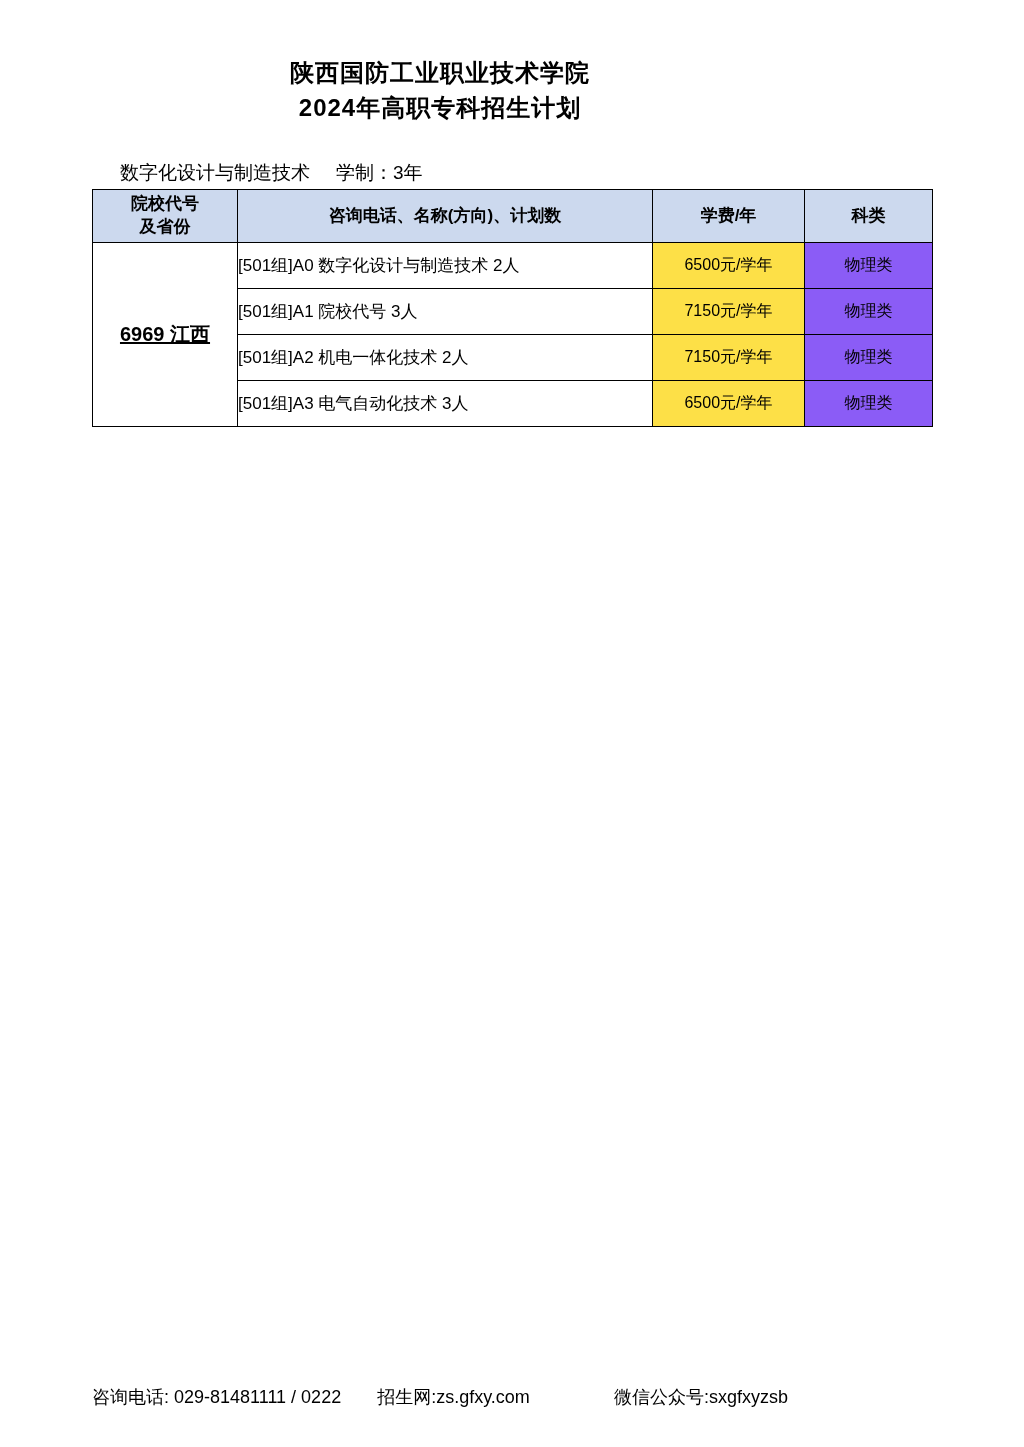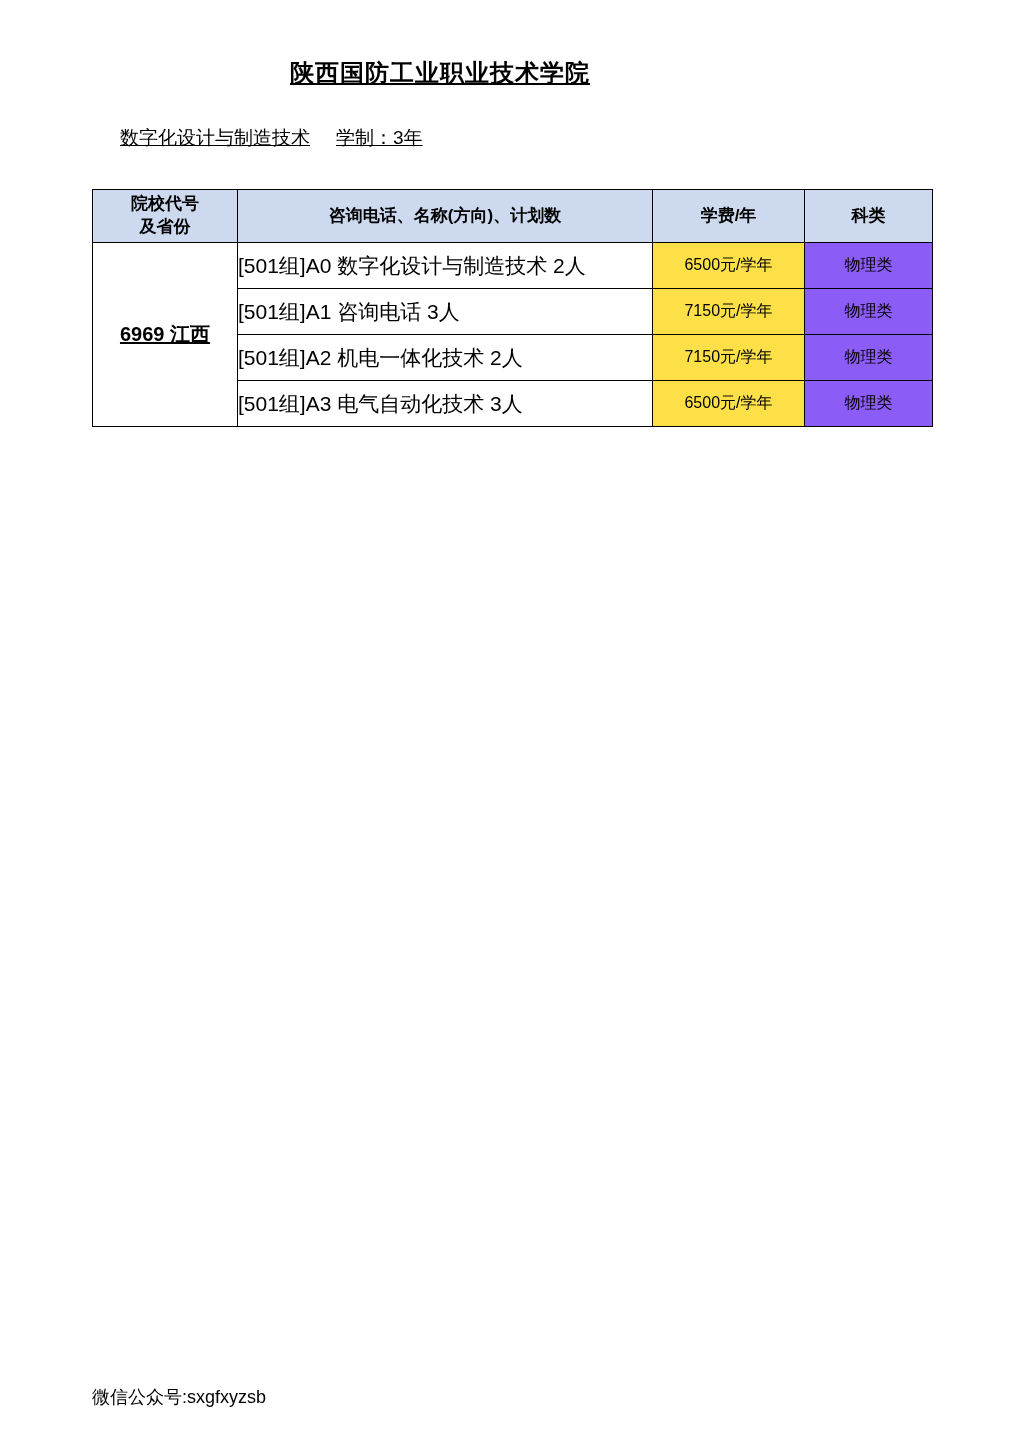--- a/index.html
+++ b/index.html
@@ -13,21 +13,20 @@
     font-family: "Liberation Sans", "DejaVu Sans", sans-serif;
     color: #000000;
     position: relative;
     overflow: hidden;
   }
   .page {
     position: relative;
     width: 880px;
     height: 1447px;
     box-sizing: border-box;
-    text-decoration: underline;
   }
   .title-block {
     text-align: center;
     padding-top: 56px;
   }
   .title-line {
     font-size: 24px;
     font-weight: bold;
     letter-spacing: 1px;
     line-height: 1.45;
@@ -81,21 +80,21 @@
     background: #ffffff;
   }
   .code-text {
     font-size: 20px;
     font-weight: bold;
     color: #000000;
     text-decoration: underline;
     white-space: nowrap;
   }
   td.major-cell {
-    font-size: 21px;
+    font-size: 17px;
     padding: 0 0 0 14px;
     height: 45px;
     text-align: left;
     background: #ffffff;
   }
   td.fee-cell {
     font-size: 16px;
     text-align: center;
     height: 45px;
     background: #fde047;
@@ -126,20 +125,21 @@
   .footer-site { margin-left: 36px; white-space: nowrap; }
   .footer-right { white-space: nowrap; }
 </style>
 </head>
 <body>
 
 <div class="page">
 
   <div class="title-block">
     <div class="title-line">陕西国防工业职业技术学院</div>
+    <div class="title-line">2024年高职专科招生计划</div>
   </div>
 
   <div class="subtitle-row">
     <span class="subtitle-school-type">数字化设计与制造技术</span>
     <span class="subtitle-sys">学制：3年</span>
   </div>
 
   <table class="plan">
     <colgroup>
       <col class="col-code">
@@ -161,34 +161,38 @@
     <tbody>
       <tr>
         <td class="code-cell" rowspan="4">
           <span class="code-text">6969 江西</span>
         </td>
         <td class="major-cell">[501组]A0 数字化设计与制造技术 2人</td>
         <td class="fee-cell">6500元/学年</td>
         <td class="type-cell">物理类</td>
       </tr>
       <tr>
-        <td class="major-cell">[501组]A1 咨询电话 3人</td>
+        <td class="major-cell">[501组]A1 院校代号 3人</td>
         <td class="fee-cell">7150元/学年</td>
         <td class="type-cell">物理类</td>
       </tr>
       <tr>
         <td class="major-cell">[501组]A2 机电一体化技术 2人</td>
         <td class="fee-cell">7150元/学年</td>
         <td class="type-cell">物理类</td>
       </tr>
       <tr>
         <td class="major-cell">[501组]A3 电气自动化技术 3人</td>
         <td class="fee-cell">6500元/学年</td>
         <td class="type-cell">物理类</td>
       </tr>
     </tbody>
   </table>
 
   <div class="footer">
+    <div class="footer-left">
+      <span class="footer-phone">咨询电话: 029-81481111 / 0222</span>
+      <span class="footer-site">招生网:zs.gfxy.com</span>
+    </div>
     <div class="footer-right">微信公众号:sxgfxyzsb</div>
   </div>
 
 </div>
 
 </body></html>

